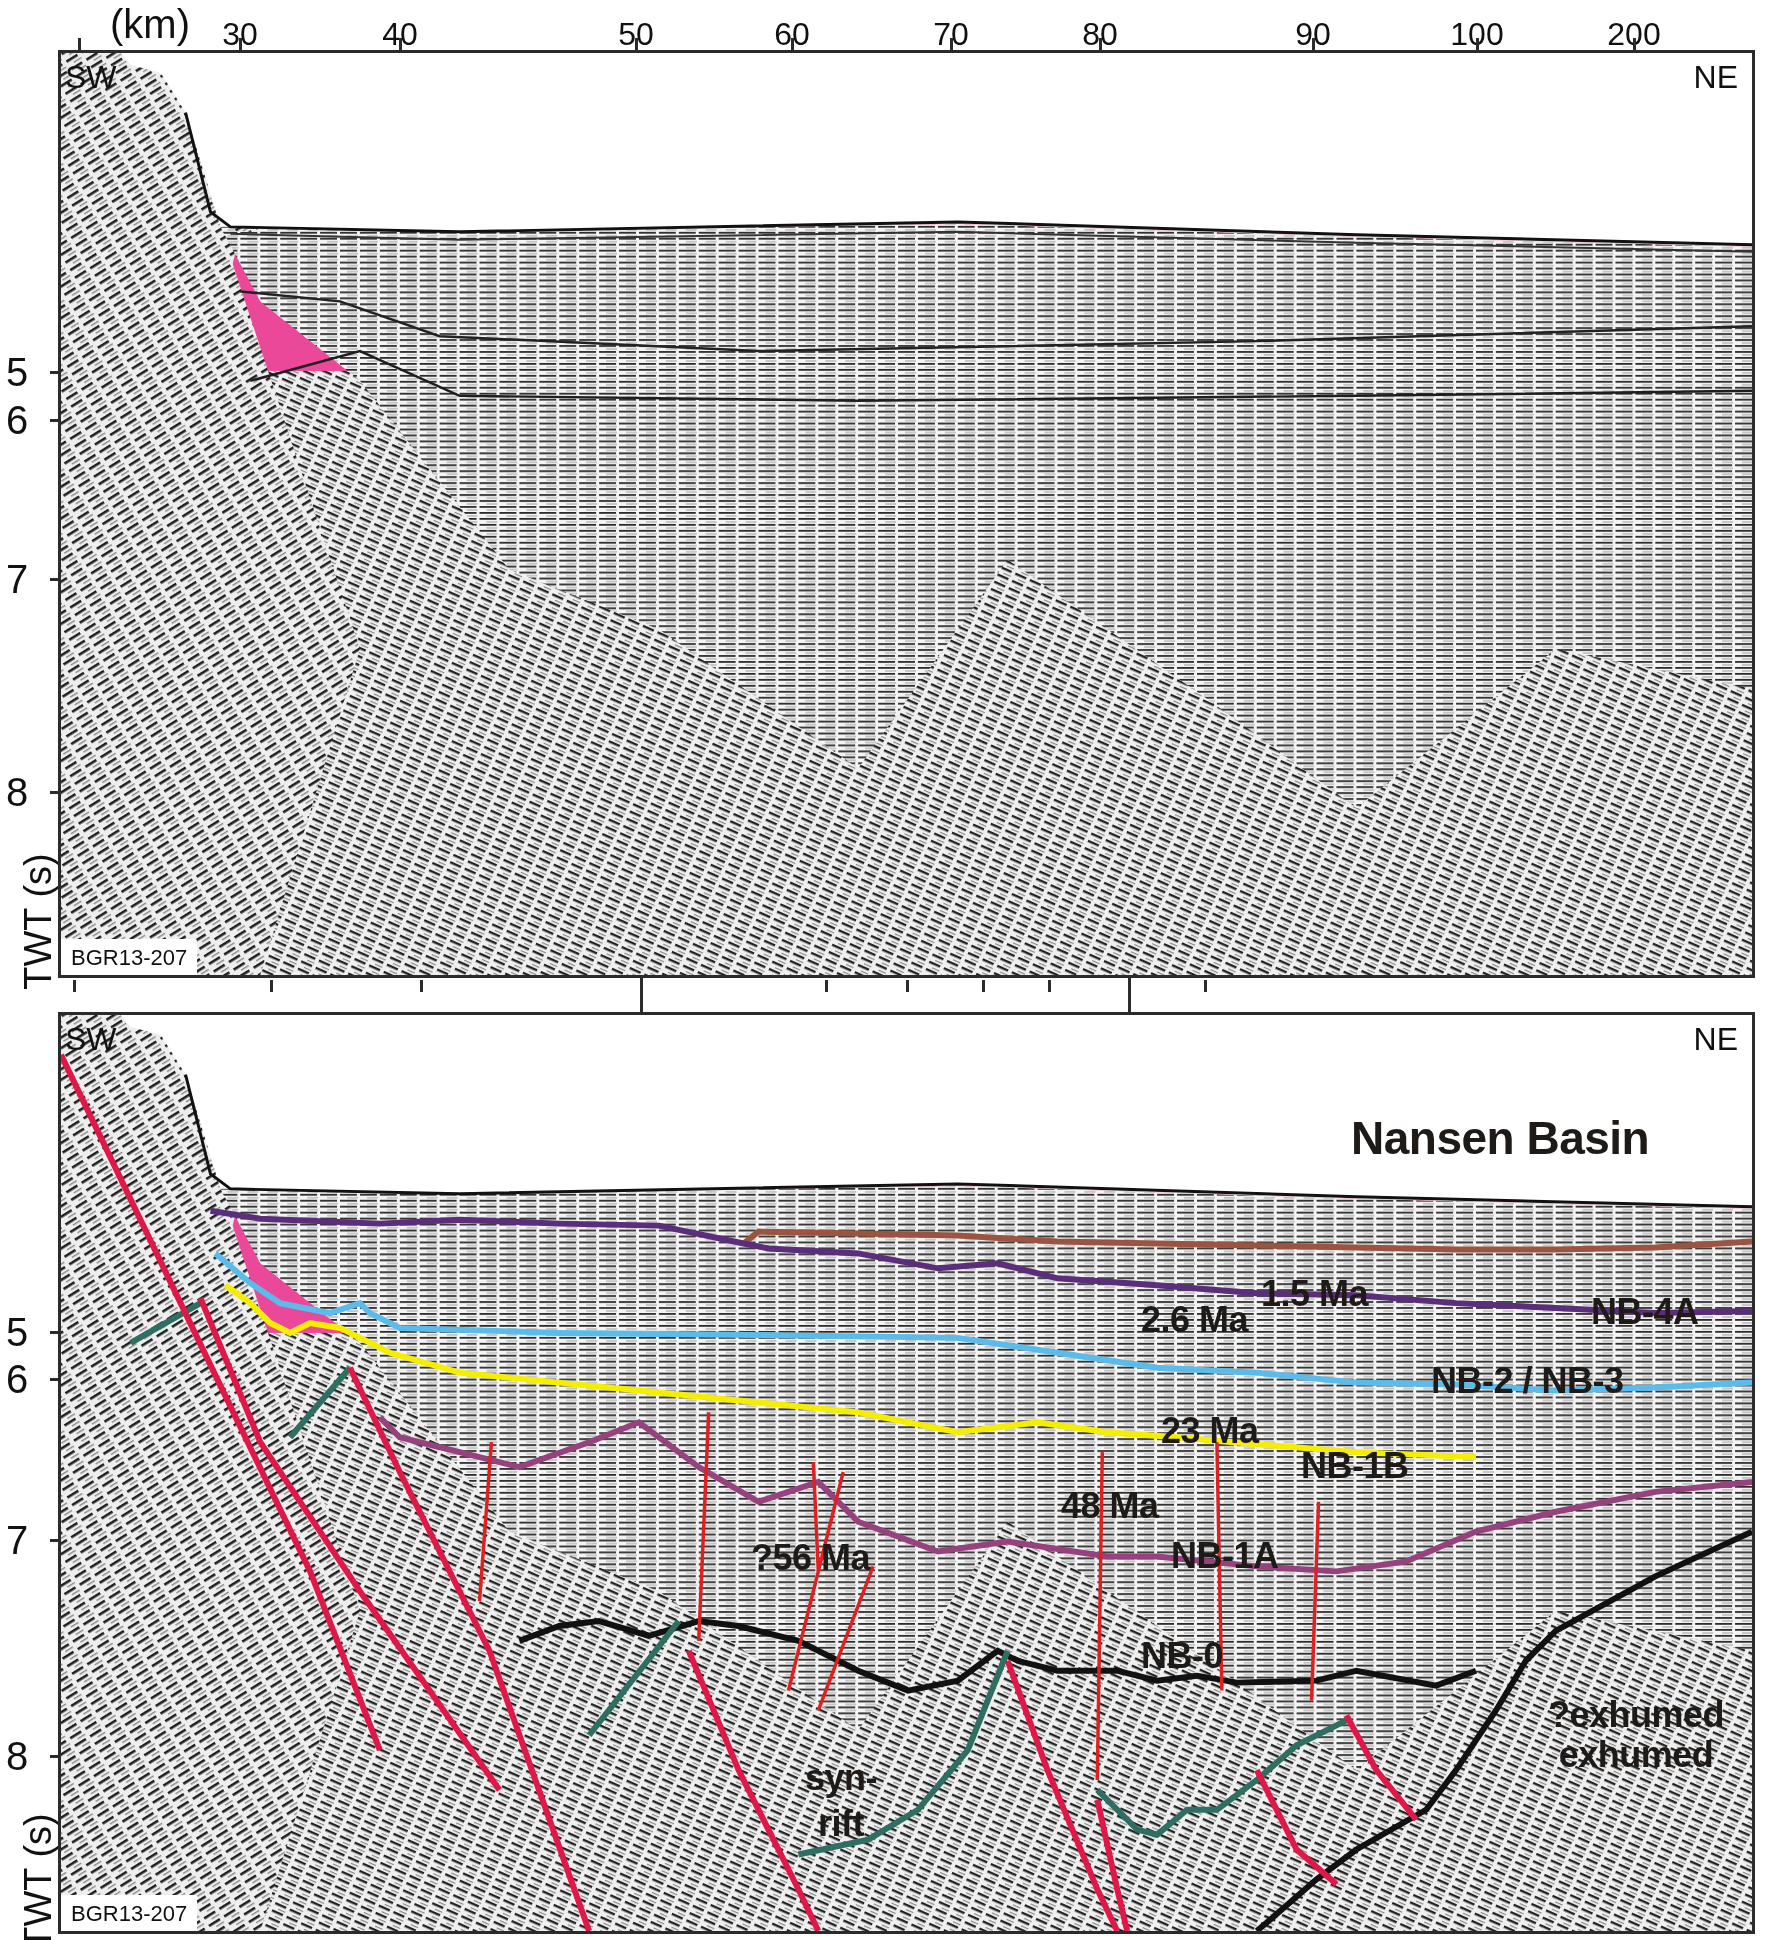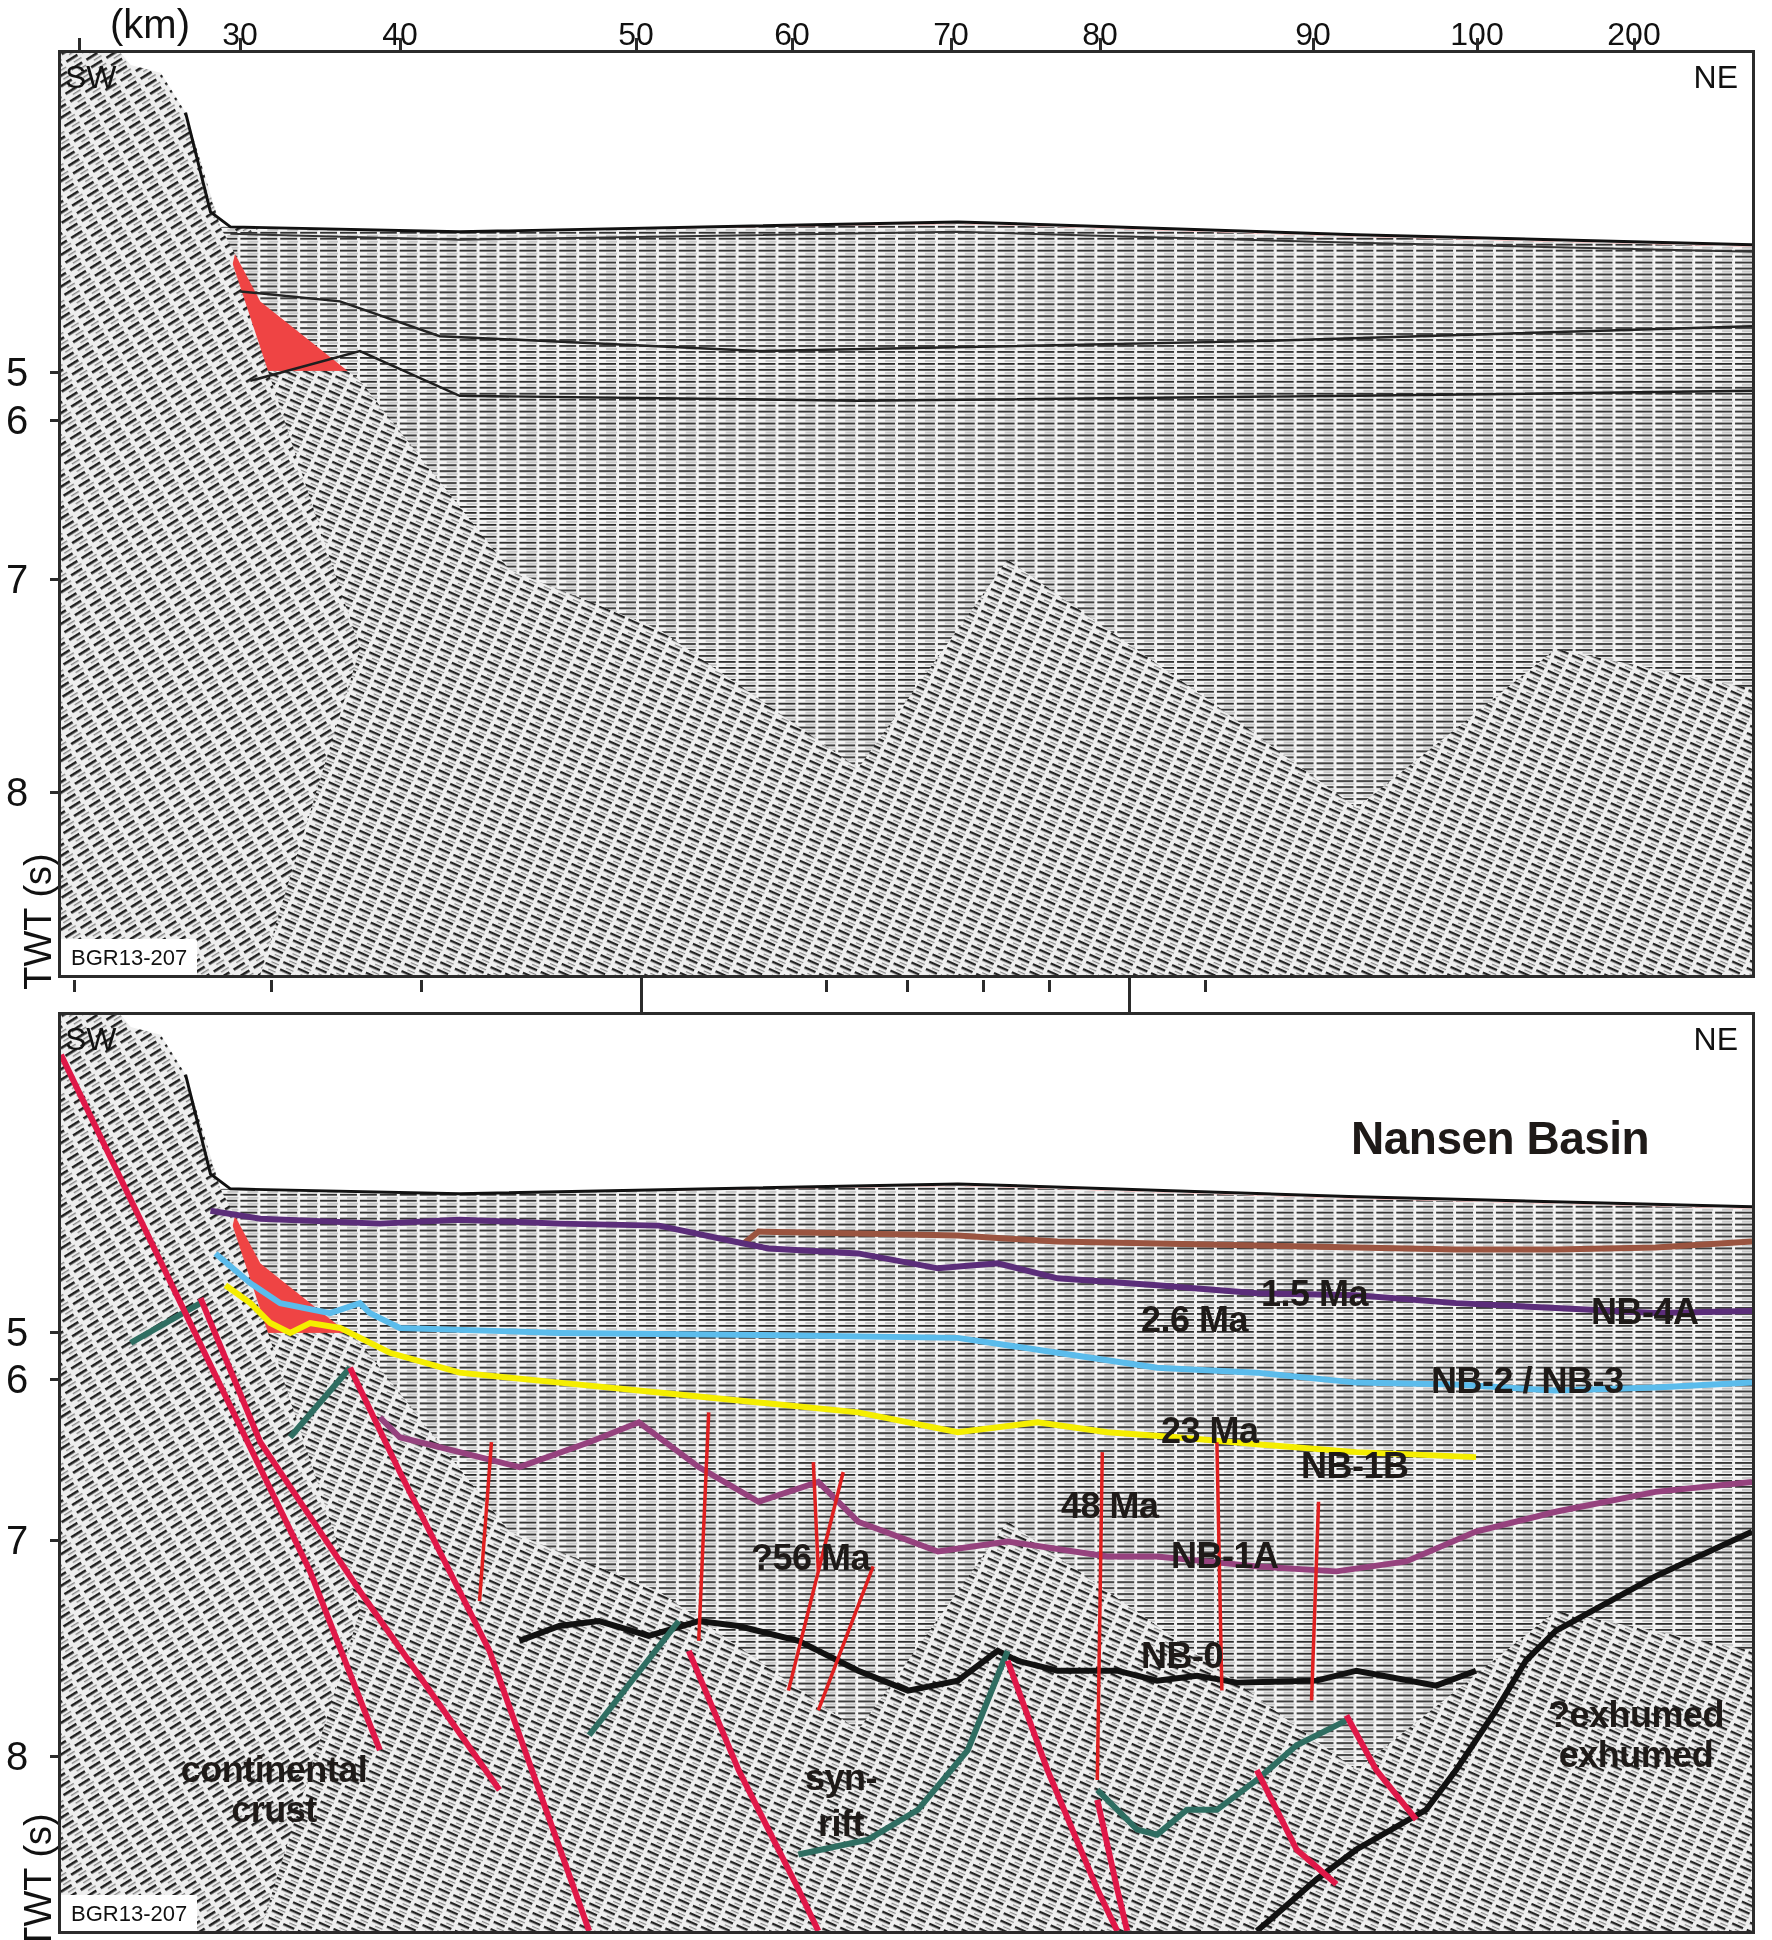--- a/index.html
+++ b/index.html
@@ -1,17 +1,17 @@
 <!DOCTYPE html>
 <html><head>
 <meta charset="utf-8">
 <style>
   html,body{margin:0;padding:0;background:#fff;}
   body{width:1772px;height:1940px;position:relative;overflow:hidden;font-family:"Liberation Sans",sans-serif;color:#111;}
-  .panel{position:absolute;left:58px;width:1697px;border:3px solid #2b2b2b;background:#ef4444;overflow:hidden;box-sizing:border-box;}
+  .panel{position:absolute;left:58px;width:1697px;border:3px solid #2b2b2b;background:#ec4899;overflow:hidden;box-sizing:border-box;}
   #panel-top{top:50px;height:928px;}
   #panel-bottom{top:1012px;height:922px;}
   .panel svg.seis{position:absolute;left:0;top:0;width:100%;height:100%;}
   .dir{position:absolute;top:6px;font-size:32px;}
   .dir.sw{left:4px;}
   .dir.ne{right:14px;}
   .line-id{position:absolute;left:0;bottom:0;background:#fff;font-size:22px;padding:6px 10px 4px 10px;border-top-right-radius:2px;}
   .km-axis{position:absolute;left:0;top:0;width:1772px;height:50px;}
   .km-label{position:absolute;top:16px;font-size:32px;transform:translateX(-50%);}
   .km-unit{position:absolute;top:2px;left:110px;font-size:40px;}
@@ -195,24 +195,20 @@
   <span class="anno horizon-lbl" style="left:1080px;top:284px">2.6 Ma</span>
   <span class="anno horizon-lbl" style="left:1530px;top:276px">NB-4A</span>
   <span class="anno horizon-lbl" style="left:1370px;top:345px">NB-2 / NB-3</span>
   <span class="anno horizon-lbl" style="left:1100px;top:395px">23 Ma</span>
   <span class="anno horizon-lbl" style="left:1240px;top:430px">NB-1B</span>
   <span class="anno horizon-lbl" style="left:1000px;top:470px">48 Ma</span>
   <span class="anno horizon-lbl" style="left:690px;top:522px">?56 Ma</span>
   <span class="anno horizon-lbl" style="left:1110px;top:520px">NB-1A</span>
   <span class="anno horizon-lbl" style="left:1080px;top:620px">NB-0</span>
 
-  <div class="anno horizon-lbl" style="left:68px;top:735px;text-align:center;width:290px;line-height:40px">
-    <div>continental</div>
-    <div>crust</div>
-  </div>
   <div class="anno horizon-lbl" style="left:720px;top:740px;text-align:center;width:120px;line-height:46px">
     <div>syn-</div>
     <div>rift</div>
   </div>
   <div class="anno horizon-lbl" style="left:1460px;top:680px;text-align:center;width:230px;line-height:40px">
     <div>?exhumed</div>
     <div>exhumed</div>
   </div>
 
   <span class="line-id">BGR13-207</span>

